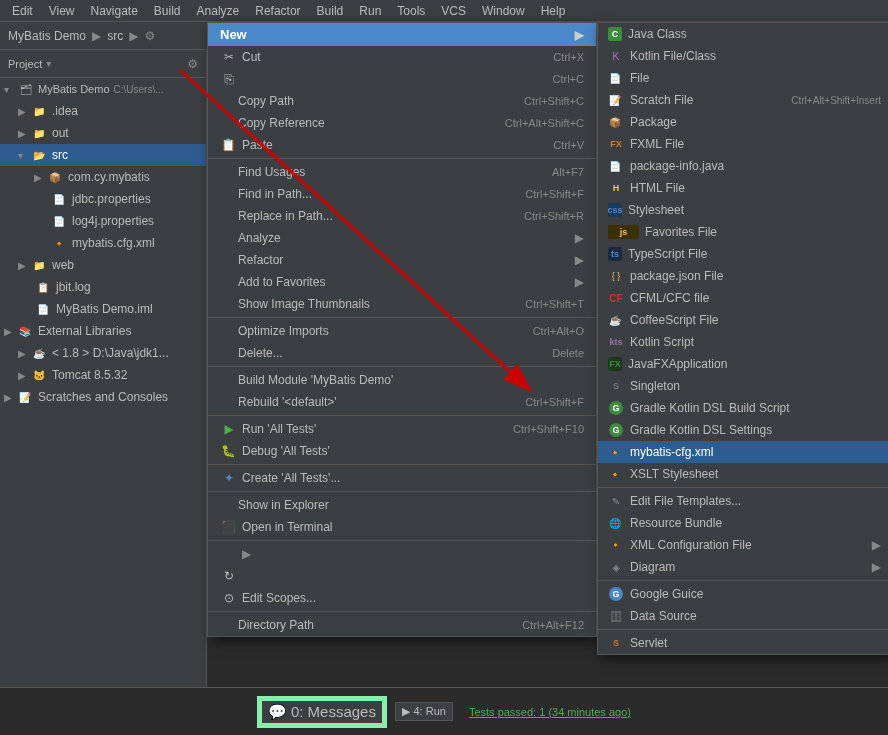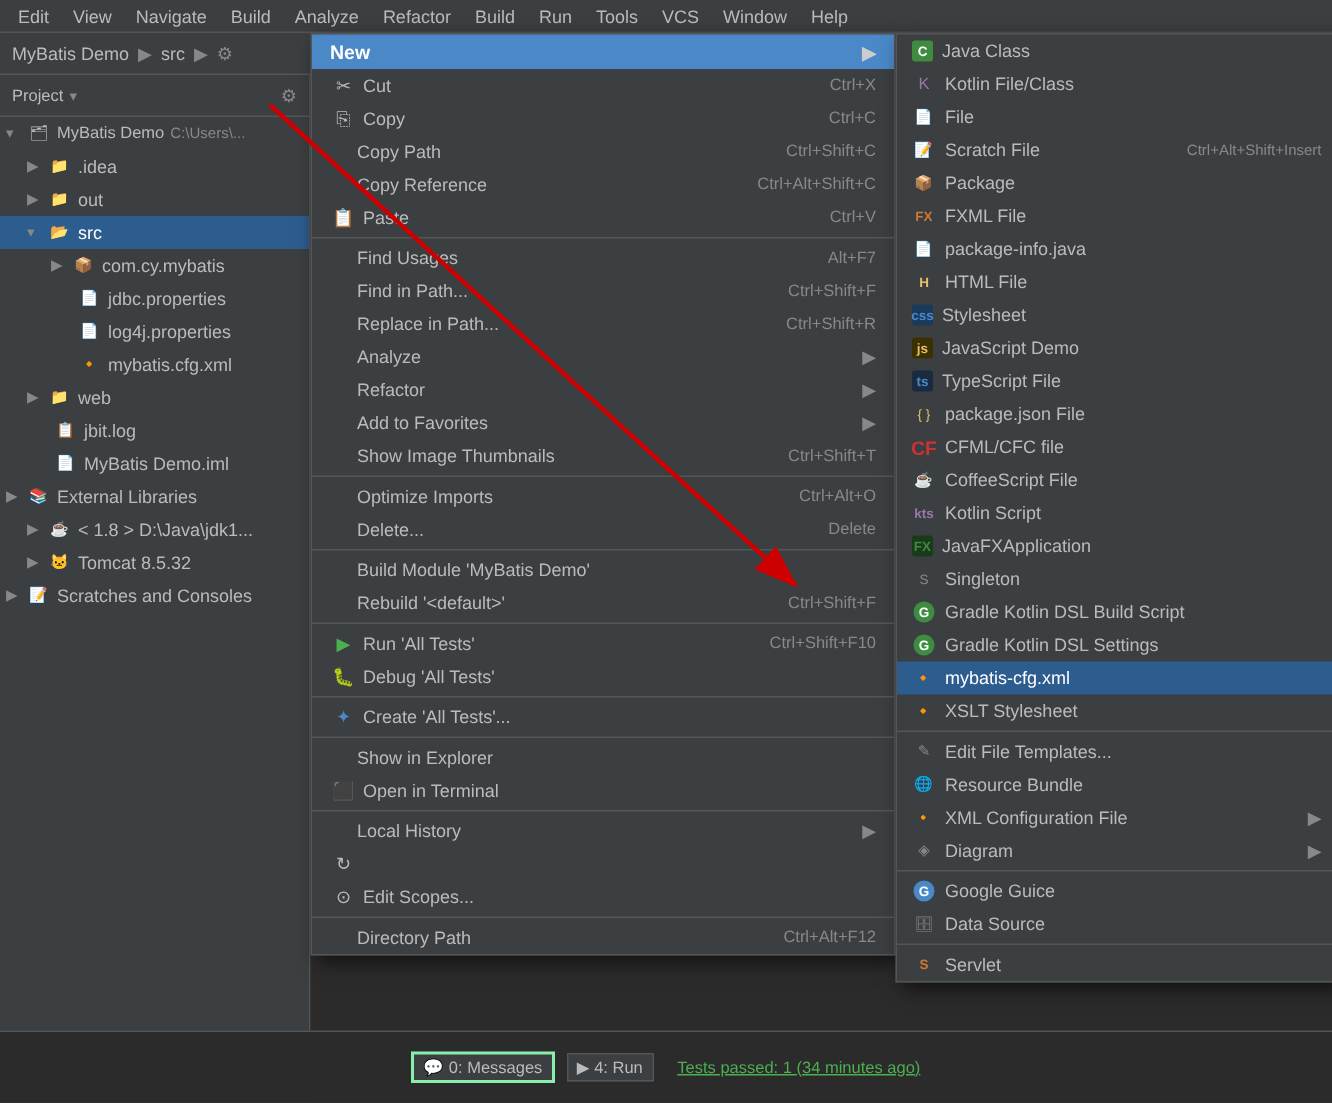--- a/index.html
+++ b/index.html
@@ -323,21 +323,20 @@
   </div>
 
   <div class="ctx-item has-icon">
     <span class="ctx-item-icon">✂</span>
     <span class="ctx-item-label">Cut</span>
     <span class="ctx-item-shortcut">Ctrl+X</span>
   </div>
 
   <div class="ctx-item has-icon">
     <span class="ctx-item-icon">⎘</span>
-    <span class="ctx-item-label">Copy</span>
     <span class="ctx-item-shortcut">Ctrl+C</span>
   </div>
 
   <div class="ctx-item">
     <span class="ctx-item-label">Copy Path</span>
     <span class="ctx-item-shortcut">Ctrl+Shift+C</span>
   </div>
 
   <div class="ctx-item">
     <span class="ctx-item-label">Copy Reference</span>
@@ -431,21 +430,20 @@
     <span class="ctx-item-label">Show in Explorer</span>
   </div>
 
   <div class="ctx-item has-icon">
     <span class="ctx-item-icon">⬛</span>
     <span class="ctx-item-label">Open in Terminal</span>
   </div>
   <div class="ctx-separator"></div>
 
   <div class="ctx-item">
-    <span class="ctx-item-label">Local History</span>
     <span class="ctx-item-arrow">▶</span>
   </div>
 
   <div class="ctx-item has-icon">
     <span class="ctx-item-icon">↻</span>
   </div>
 
   <div class="ctx-item has-icon">
     <span class="ctx-item-icon">⊙</span>
     <span class="ctx-item-label">Edit Scopes...</span>
@@ -500,36 +498,36 @@
     <span class="sub-item-icon" style="color:#e8bf6a; font-size:9px; font-weight:bold;">H</span>
     <span class="sub-item-label">HTML File</span>
   </div>
 
   <div class="sub-item">
     <span class="sub-item-icon" style="color:#4a88c7; font-size:9px; font-weight:bold; background:#1a3a5c; border-radius:2px; width:14px; height:14px; display:inline-flex; align-items:center; justify-content:center;">css</span>
     <span class="sub-item-label">Stylesheet</span>
   </div>
 
   <div class="sub-item">
-    <span class="sub-item-icon" style="color:#e8bf6a; font-size:9px; font-weight:bold; background:#3a3000; border-radius:2px; width:14px; height:14px; display:inline-flex; align-items:center; justify-content:center;">js</span>
-    <span class="sub-item-label">JavaScript Demo</span>
+    <span class="sub-item-icon" style="color:#e8bf6a; font-size:9px; font-weight:bold; background:#3a3000; border-radius:2px; width:31px; height:14px; display:inline-flex; align-items:center; justify-content:center;">js</span>
+    <span class="sub-item-label">Favorites File</span>
   </div>
 
   <div class="sub-item">
     <span class="sub-item-icon" style="color:#4a88c7; font-size:9px; font-weight:bold; background:#1a2a40; border-radius:2px; width:14px; height:14px; display:inline-flex; align-items:center; justify-content:center;">ts</span>
     <span class="sub-item-label">TypeScript File</span>
   </div>
 
   <div class="sub-item">
     <span class="sub-item-icon" style="color:#e8bf6a; font-size:9px;">{ }</span>
     <span class="sub-item-label">package.json File</span>
   </div>
 
   <div class="sub-item">
-    <span class="sub-item-icon" style="color:#cc3333; font-size:13px; font-weight:bold;">CF</span>
+    <span class="sub-item-icon" style="color:#cc3333; font-size:10px; font-weight:bold;">CF</span>
     <span class="sub-item-label">CFML/CFC file</span>
   </div>
 
   <div class="sub-item">
     <span class="sub-item-icon" style="color:#888;">☕</span>
     <span class="sub-item-label">CoffeeScript File</span>
   </div>
 
   <div class="sub-item">
     <span class="sub-item-icon" style="color:#9876aa; font-size:9px; font-weight:bold;">kts</span>
@@ -617,21 +615,21 @@
   <defs>
     <marker id="arrowhead" markerWidth="10" markerHeight="7" refX="9" refY="3.5" orient="auto">
       <polygon points="0 0, 10 3.5, 0 7" fill="#cc0000"></polygon>
     </marker>
   </defs>
   <line x1="80" y1="20" x2="430" y2="340" stroke="#cc0000" stroke-width="3" marker-end="url(#arrowhead)"></line>
 </svg>
 
 <div class="test-bar" style="bottom: 0; height: 48px; display:flex; flex-direction:column; justify-content:center;">
   <div style="display:flex; align-items:center; gap:8px; padding:0 8px;">
-    <span style="color:#bbbbbb; font-size:11px; padding: 2px 6px; background:#3c3f41; border:2px solid #86efac; cursor:pointer;">
+    <span style="color:#bbbbbb; font-size:15px; padding: 2px 6px; background:#3c3f41; border:5px solid #86efac; cursor:pointer;">
       <span>💬</span>
       <span>0: Messages</span>
     </span>
     <span style="color:#bbbbbb; font-size:11px; padding: 2px 6px; background:#3c3f41; border:1px solid #555; cursor:pointer;">
       <span>▶</span>
       <span>4: Run</span>
     </span>
     <span style="color:#4CAF50; font-size:11px; margin-left:8px;text-decoration:underline;">Tests passed: 1 (34 minutes ago)</span>
   </div>
 </div>

